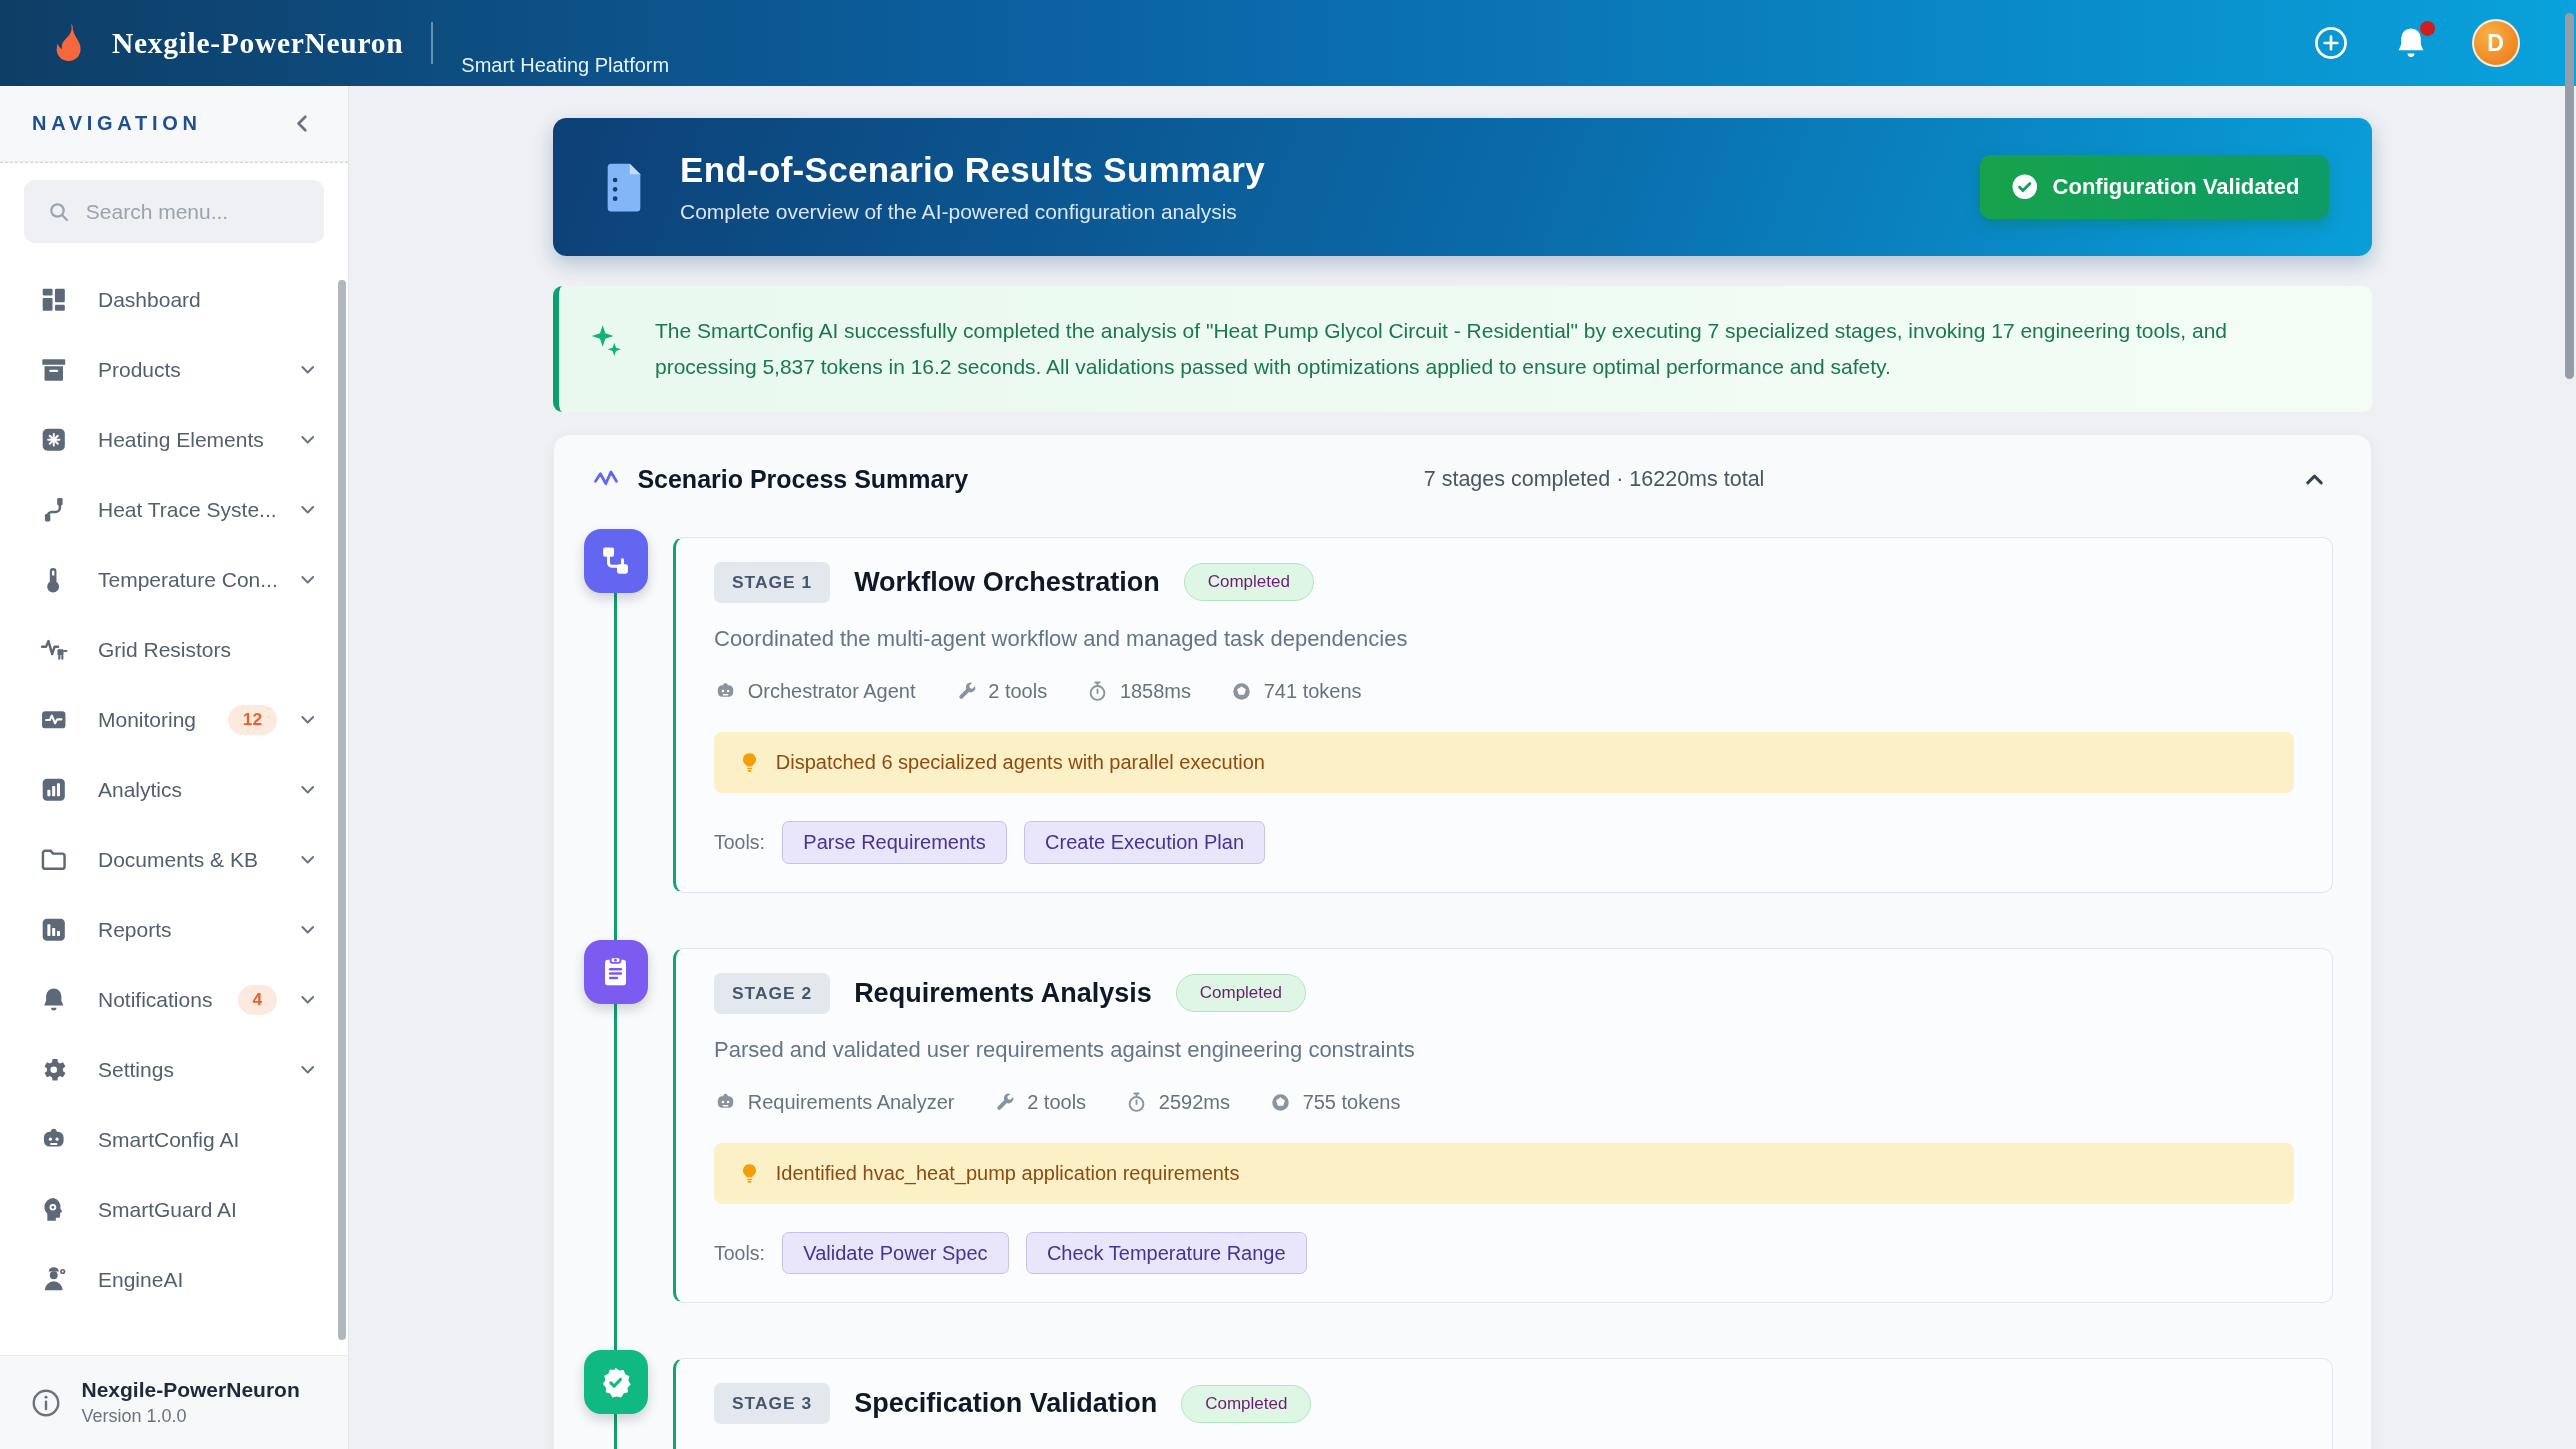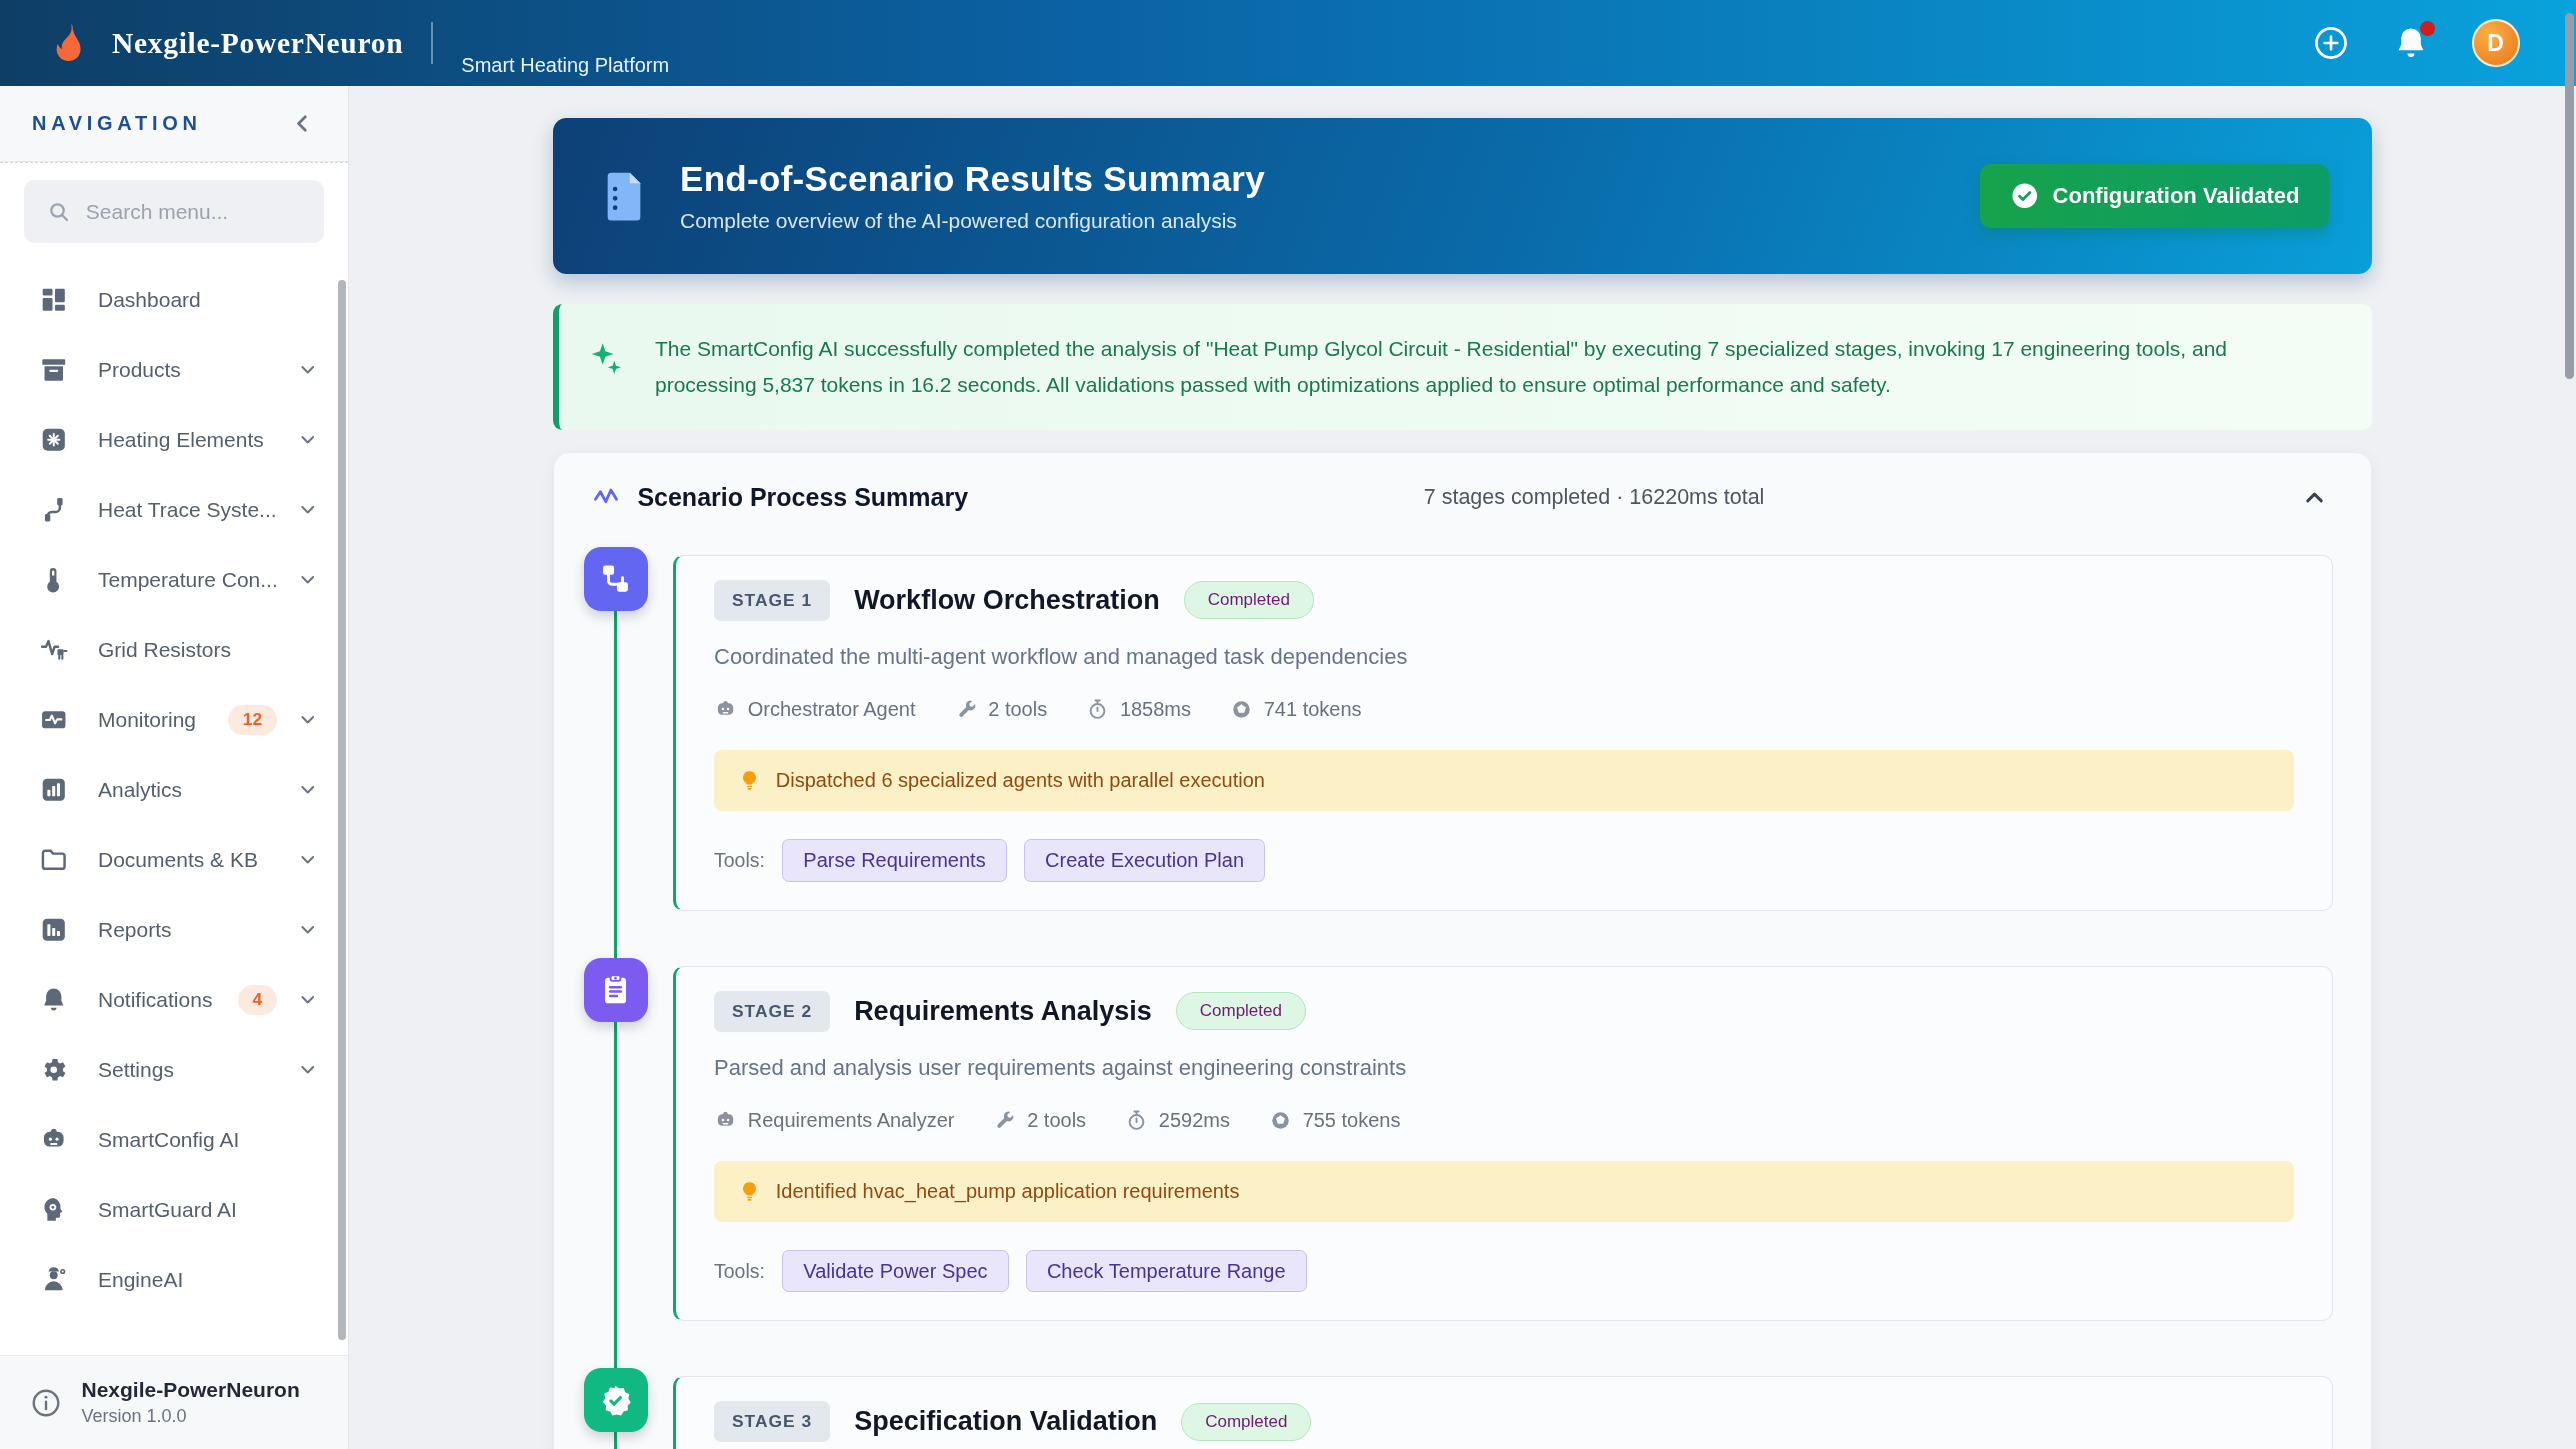--- a/index.html
+++ b/index.html
@@ -62,21 +62,21 @@
     display: flex; align-items: center; padding: 0 29.5px; gap: 20px; }
   .side-foot-icon { width: 32px; height: 32px; color: #6b7280; flex: none; }
   .side-foot-icon svg { width: 100%; height: 100%; }
   .side-foot-name { font-size: 21px; font-weight: 700; color: #1f2937; }
   .side-foot-ver { font-size: 18px; color: #6b7280; margin-top: 4px; }
 
   
   .main { position: absolute; left: 349px; top: 86px; width: 2227px; height: 1363px; overflow: hidden; }
   .content { width: 1819px; margin: 32px auto 0 auto; }
 
-  .banner { height: 156px; border-radius: 13.4px; position: relative;
+  .banner { height: 138px; border-radius: 13.4px; position: relative;
     background: linear-gradient(110deg, #0d4076 0%, #0a6cab 55%, #099fd9 100%);
     display: flex; align-items: center; padding: 0 43px;
     box-shadow: 0 8px 20px rgba(13,64,118,.25); }
   .banner-icon { width: 56px; height: 56px; color: #83b6f7; margin-right: 28px; flex: none; }
   .banner-icon svg { width: 100%; height: 100%; }
   .banner-title { font-size: 35px; font-weight: 700; color: #ffffff; letter-spacing: 0.3px; }
   .banner-sub { font-size: 21px; color: rgba(255,255,255,.85); margin-top: 10.7px; }
   .banner-badge { margin-left: auto; display: flex; align-items: center; gap: 13.4px;
     background: linear-gradient(90deg, #17a24b, #0d9c68);
     border-radius: 10.7px; padding: 17.4px 29.5px; cursor: pointer;
@@ -510,21 +510,21 @@
                 </g>
                 <circle cx="12" cy="4.2" r=".9" fill="currentColor"></circle>
               </svg>
             </div>
     <div class="stage-card">
       <div class="stage-head">
         <span class="stage-chip">STAGE 2</span>
         <span class="stage-title">Requirements Analysis</span>
         <span class="stage-status">Completed</span>
       </div>
-      <div class="stage-desc">Parsed and analysis user requirements against engineering constraints</div>
+      <div class="stage-desc">Parsed and validated user requirements against engineering constraints</div>
       <div class="stage-meta">
         <span class="meta-item">
           <span class="meta-icon">
             <svg viewBox="0 0 24 24" fill="currentColor">
                       <path d="M12 3a2.4 2.4 0 012.3 1.7l.2.8h1A4.5 4.5 0 0120 10v3a4.5 4.5 0 01-4.5 4.5h-7A4.5 4.5 0 014 13v-3a4.5 4.5 0 014.5-4.5h1l.2-.8A2.4 2.4 0 0112 3z"></path>
                       <circle cx="9.3" cy="11.5" r="1.3" fill="#fff"></circle>
                       <circle cx="14.7" cy="11.5" r="1.3" fill="#fff"></circle>
                       <rect x="9" y="14.6" width="6" height="1.6" rx=".8" fill="#fff"></rect>
                     </svg>
           </span>

